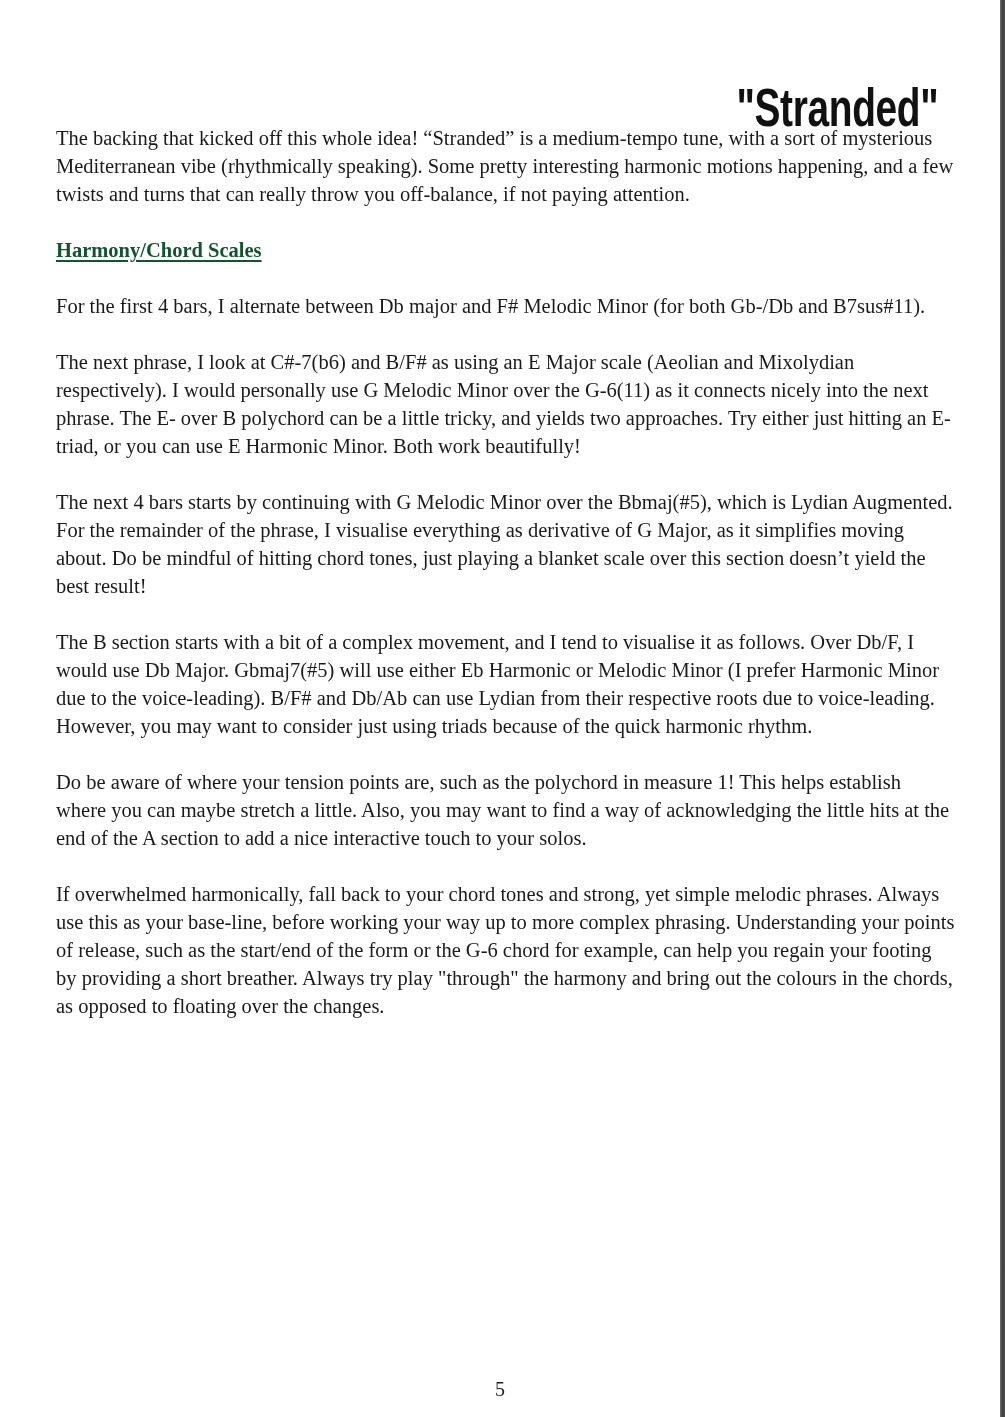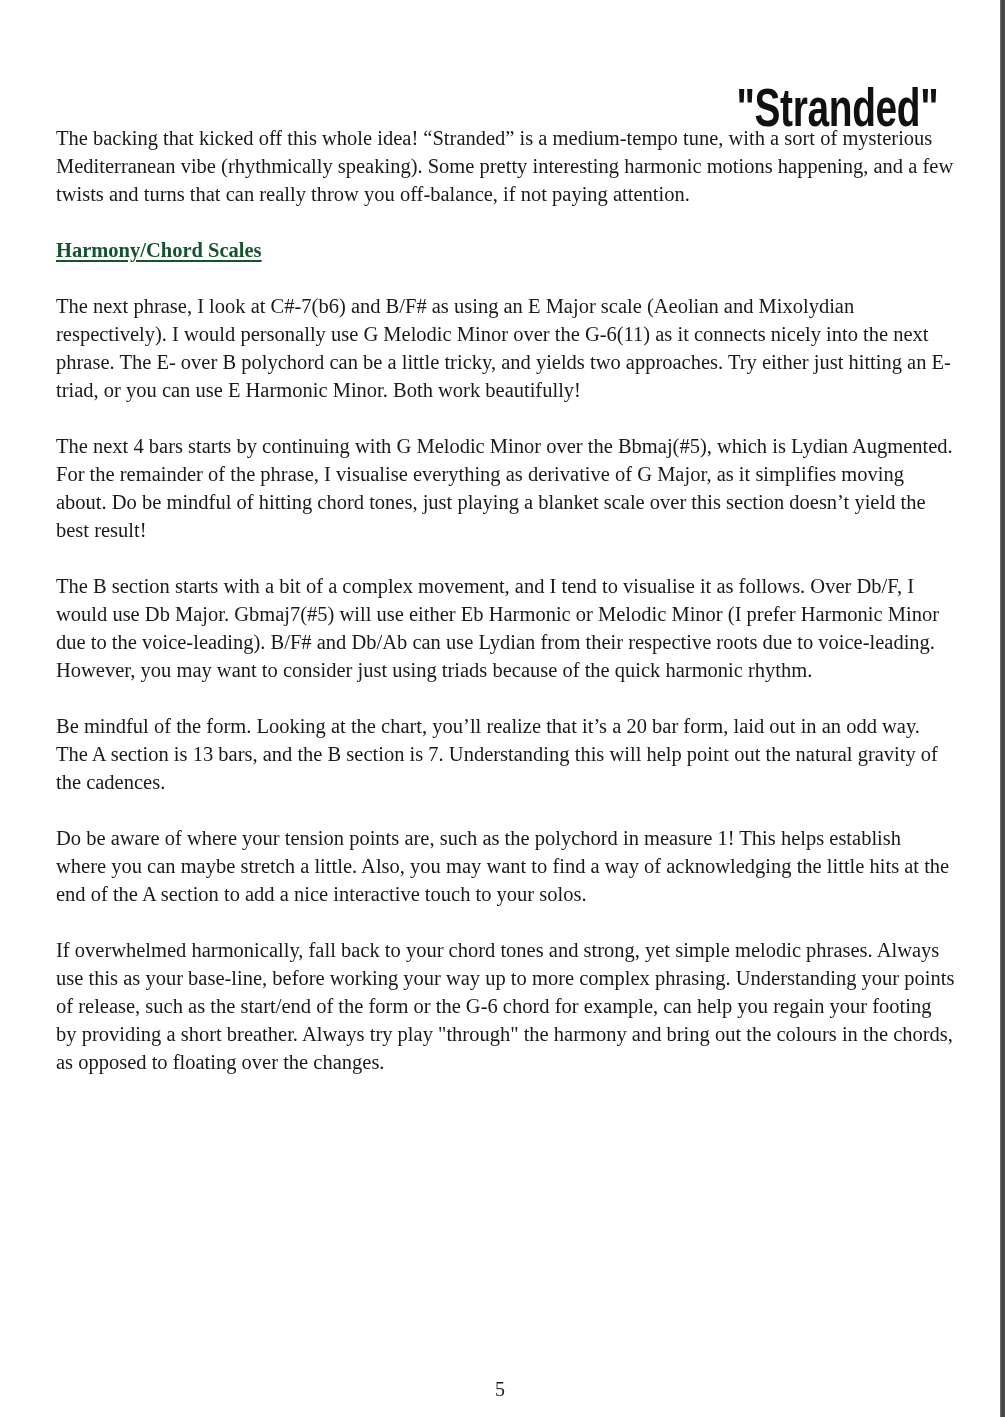--- a/index.html
+++ b/index.html
@@ -83,27 +83,27 @@
 <body>
 
 <div class="page">
   <h1 class="title">"Stranded"</h1>
 
   <div class="content">
     <p>The backing that kicked off this whole idea! “Stranded” is a medium-tempo tune, with a sort of mysterious Mediterranean vibe (rhythmically speaking). Some pretty interesting harmonic motions happening, and a few twists and turns that can really throw you off-balance, if not paying attention.</p>
 
     <div>
       <span class="heading">Harmony/Chord Scales</span>
+      <p>For the first 4 bars, I alternate between Db major and F# Melodic Minor (for both Gb-/Db and B7sus#11).</p>
       <p>The next phrase, I look at C#-7(b6) and B/F# as using an E Major scale (Aeolian and Mixolydian respectively). I would personally use G Melodic Minor over the G-6(11) as it connects nicely into the next phrase. The E- over B polychord can be a little tricky, and yields two approaches. Try either just hitting an E- triad, or you can use E Harmonic Minor. Both work beautifully!</p>
       <p>The next 4 bars starts by continuing with G Melodic Minor over the Bbmaj(#5), which is Lydian Augmented. For the remainder of the phrase, I visualise everything as derivative of G Major, as it simplifies moving about. Do be mindful of hitting chord tones, just playing a blanket scale over this section doesn’t yield the best result!</p>
       <p>The B section starts with a bit of a complex movement, and I tend to visualise it as follows. Over Db/F, I would use Db Major. Gbmaj7(#5) will use either Eb Harmonic or Melodic Minor (I prefer Harmonic Minor due to the voice-leading). B/F# and Db/Ab can use Lydian from their respective roots due to voice-leading. However, you may want to consider just using triads because of the quick harmonic rhythm.</p>
     </div>
 
     <div>
-      <p>Be mindful of the form. Looking at the chart, you’ll realize that it’s a 20 bar form, laid out in an odd way. The A section is 13 bars, and the B section is 7. Understanding this will help point out the natural gravity of the cadences.</p>
       <p>Do be aware of where your tension points are, such as the polychord in measure 1! This helps establish where you can maybe stretch a little. Also, you may want to find a way of acknowledging the little hits at the end of the A section to add a nice interactive touch to your solos.</p>
       <p>If overwhelmed harmonically, fall back to your chord tones and strong, yet simple melodic phrases. Always use this as your base-line, before working your way up to more complex phrasing. Understanding your points of release, such as the start/end of the form or the G-6 chord for example, can help you regain your footing by providing a short breather. Always try play "through" the harmony and bring out the colours in the chords, as opposed to floating over the changes.</p>
     </div>
   </div>
 
   <div class="page-number">5</div>
 </div>
 
 <div class="edge"></div>
 

